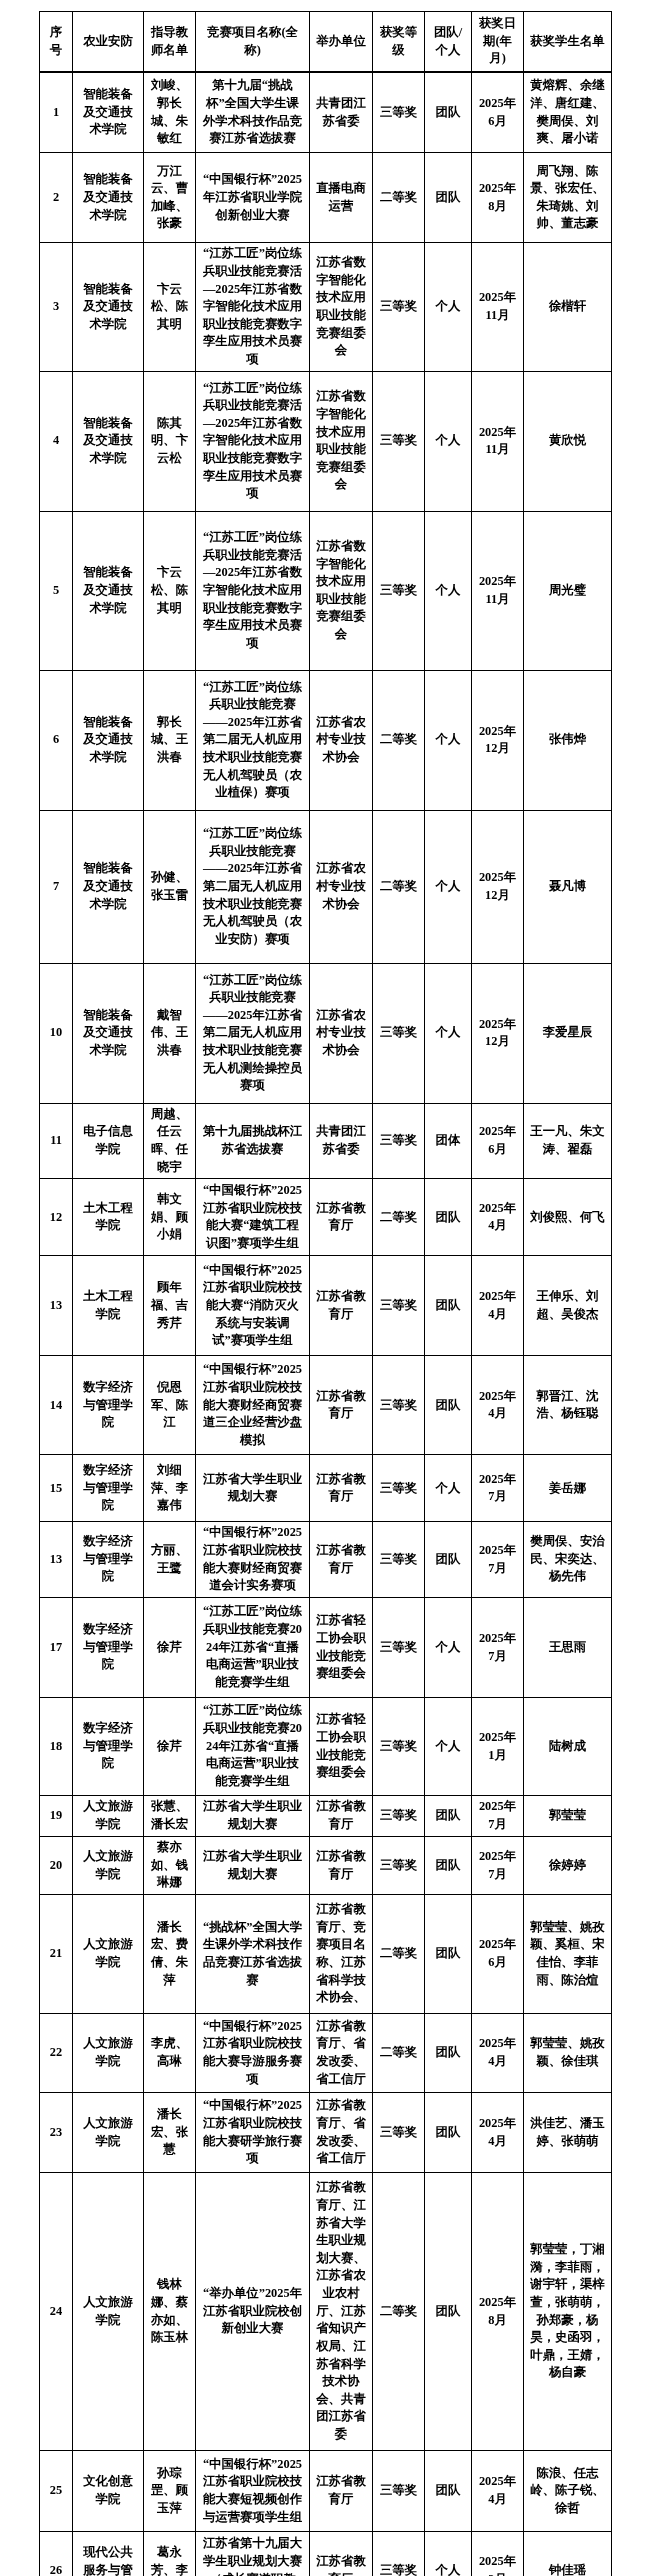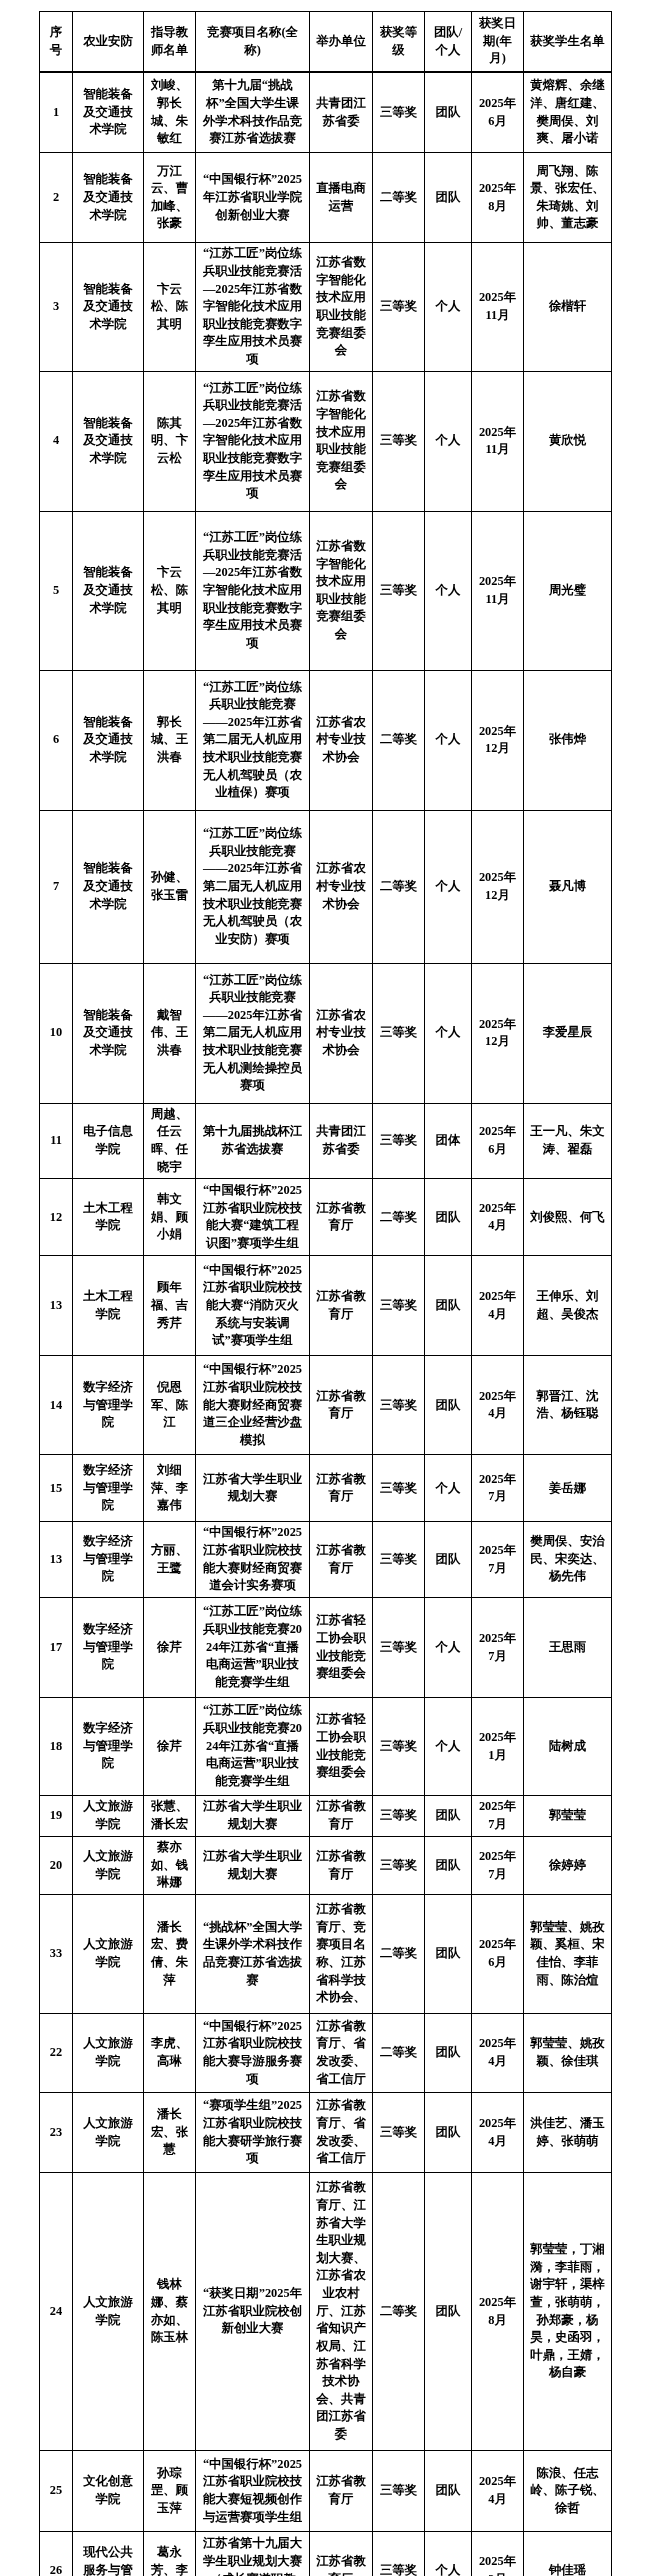--- a/index.html
+++ b/index.html
@@ -264,21 +264,21 @@
           <td>人文旅游学院</td>
           <td>蔡亦如、钱琳娜</td>
           <td>江苏省大学生职业规划大赛</td>
           <td>江苏省教育厅</td>
           <td>三等奖</td>
           <td>团队</td>
           <td>2025年7月</td>
           <td>徐婷婷</td>
         </tr>
         <tr style="height: 119px;">
-          <td>33</td>
+          <td>21</td>
           <td>人文旅游学院</td>
           <td>潘长宏、费倩、朱萍</td>
           <td>“挑战杯”全国大学生课外学术科技作品竞赛江苏省选拔赛</td>
           <td>江苏省教育厅、竞赛项目名称、江苏省科学技术协会、</td>
           <td>二等奖</td>
           <td>团队</td>
           <td>2025年6月</td>
           <td>郭莹莹、姚孜颖、奚桓、宋佳怡、李菲雨、陈治煊</td>
         </tr>
         <tr style="height: 79px;">
@@ -289,32 +289,32 @@
           <td>江苏省教育厅、省发改委、省工信厅</td>
           <td>二等奖</td>
           <td>团队</td>
           <td>2025年4月</td>
           <td>郭莹莹、姚孜颖、徐佳琪</td>
         </tr>
         <tr style="height: 80px;">
           <td>23</td>
           <td>人文旅游学院</td>
           <td>潘长宏、张慧</td>
-          <td>“赛项学生组”2025江苏省职业院校技能大赛研学旅行赛项</td>
+          <td>“中国银行杯”2025江苏省职业院校技能大赛研学旅行赛项</td>
           <td>江苏省教育厅、省发改委、省工信厅</td>
           <td>三等奖</td>
           <td>团队</td>
           <td>2025年4月</td>
           <td>洪佳艺、潘玉婷、张萌萌</td>
         </tr>
         <tr style="height: 278px;">
           <td>24</td>
           <td>人文旅游学院</td>
           <td>钱林娜、蔡亦如、陈玉林</td>
-          <td>“获奖日期”2025年江苏省职业院校创新创业大赛</td>
+          <td>“举办单位”2025年江苏省职业院校创新创业大赛</td>
           <td>江苏省教育厅、江苏省大学生职业规划大赛、江苏省农业农村厅、江苏省知识产权局、江苏省科学技术协会、共青团江苏省委</td>
           <td>二等奖</td>
           <td>团队</td>
           <td>2025年8月</td>
           <td>郭莹莹，丁湘漪，李菲雨，谢宇轩，渠梓萱，张萌萌，孙郑豪，杨昊，史函羽，叶鼎，王婧，杨自豪</td>
         </tr>
         <tr style="height: 81px;">
           <td>25</td>
           <td>文化创意学院</td>
           <td>孙琮罡、顾玉萍</td>

